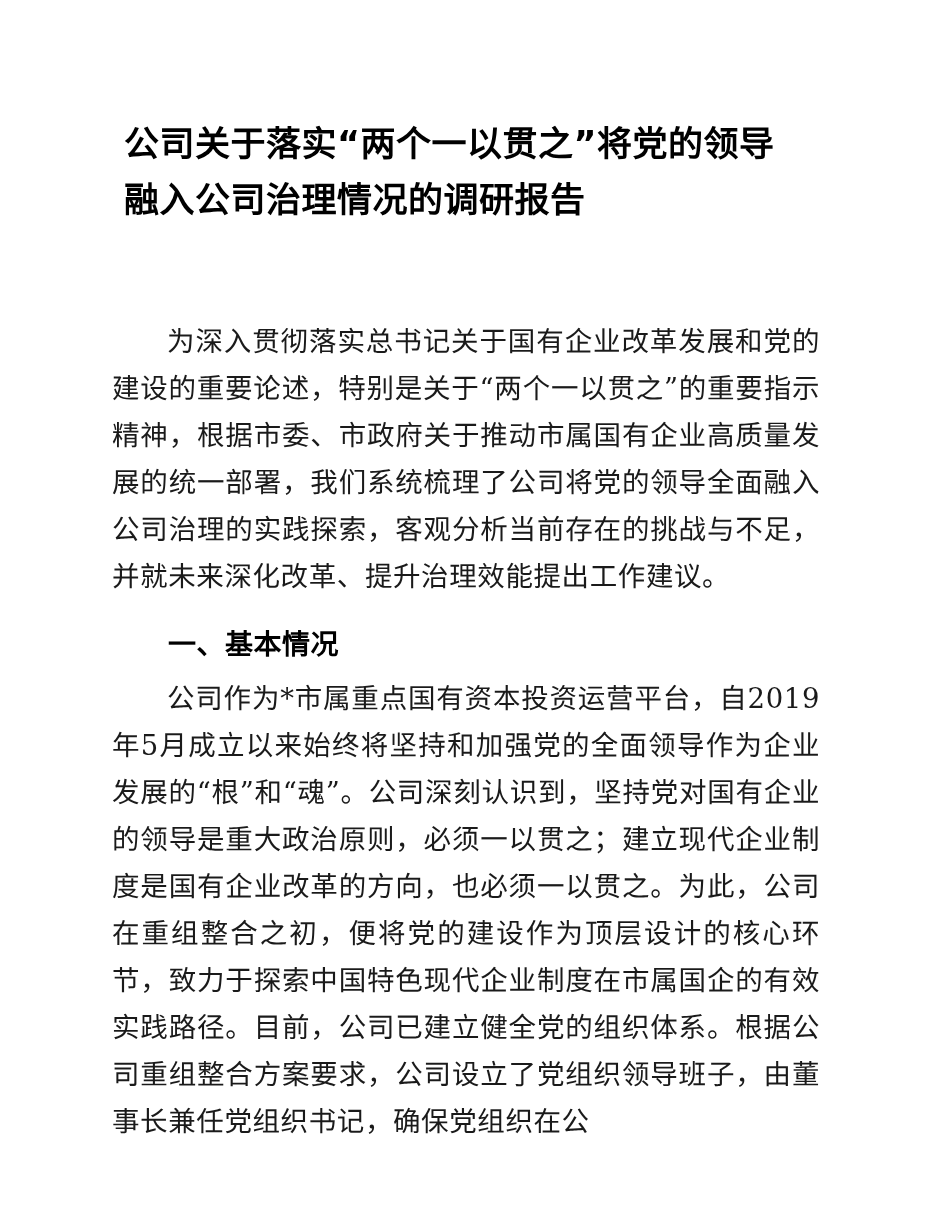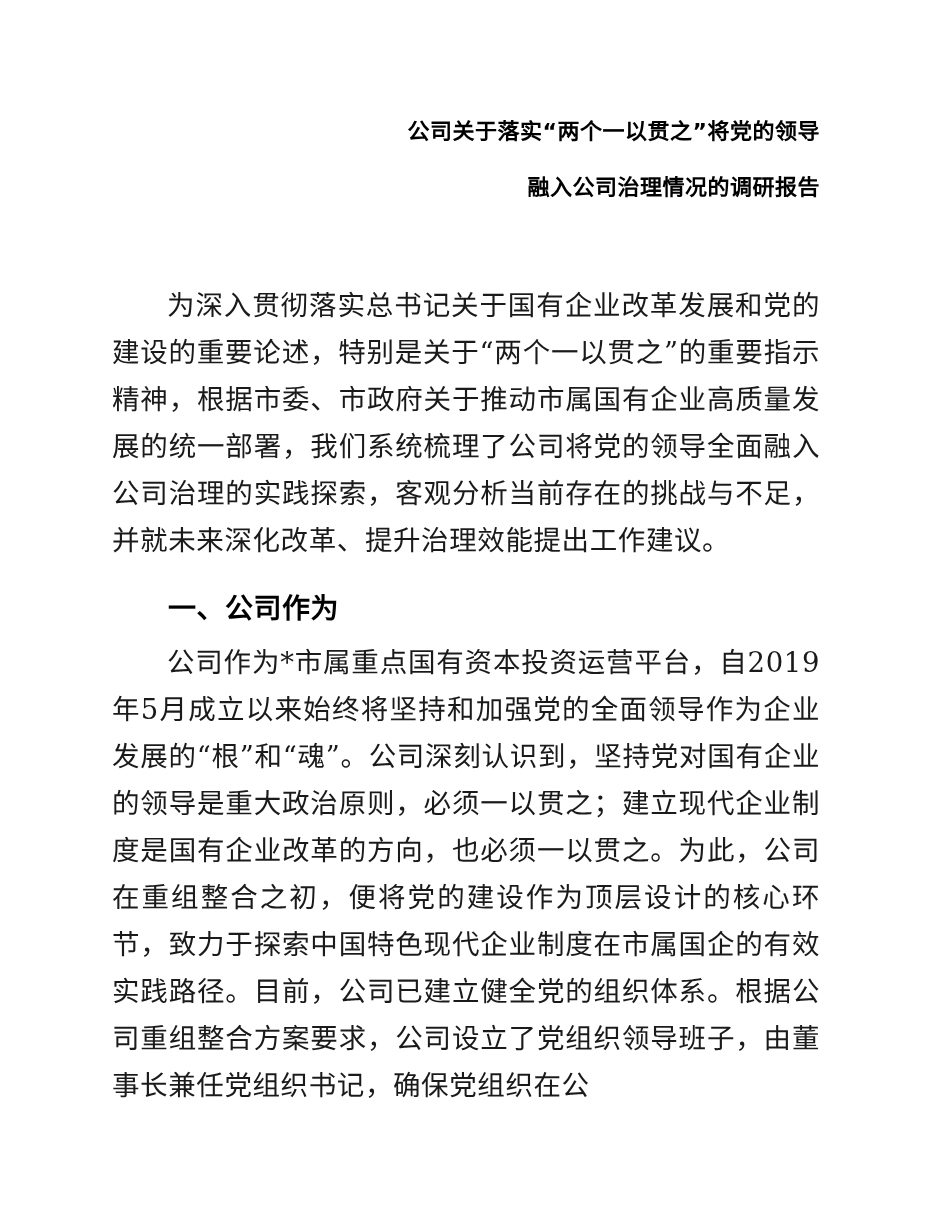--- a/index.html
+++ b/index.html
@@ -26,27 +26,27 @@
 
   .content {
     position: absolute;
     left: 112px;
     top: 0;
     width: 708px;
   }
 
   
   .doc-title {
-    margin: 0;
+    margin: 12px;
     padding: 0;
     font-family: "DejaVu Sans", "Liberation Sans", sans-serif;
     font-weight: bold;
-    font-size: 22px;
+    font-size: 35px;
     line-height: 56px;
-    text-align: right;
+    text-align: left;
     letter-spacing: 0.5px;
     color: #000000;
     padding-top: 104px;
     white-space: pre-line;
   }
 
   
   .para {
     margin: 0;
     padding: 0;
@@ -55,21 +55,21 @@
     line-height: 47px;
     text-align: justify;
     text-justify: inter-ideograph;
     text-indent: 2em;
     color: #1a1a1a;
     letter-spacing: 0.6px;
     word-break: break-all;
   }
 
   .para-first {
-    margin-top: 66px;
+    margin-top: 90px;
   }
 
   
   .section-heading {
     margin: 0;
     padding: 0;
     font-family: "DejaVu Sans", "Liberation Sans", sans-serif;
     font-weight: bold;
     font-size: 28px;
     line-height: 47px;
@@ -87,18 +87,18 @@
 <body>
 
 <div class="page">
   <div class="content">
 
     <h1 class="doc-title">公司关于落实“两个一以贯之”将党的领导
 融入公司治理情况的调研报告</h1>
 
     <p class="para para-first">为深入贯彻落实总书记关于国有企业改革发展和党的建设的重要论述，特别是关于“两个一以贯之”的重要指示精神，根据市委、市政府关于推动市属国有企业高质量发展的统一部署，我们系统梳理了公司将党的领导全面融入公司治理的实践探索，客观分析当前存在的挑战与不足，并就未来深化改革、提升治理效能提出工作建议。</p>
 
-    <h2 class="section-heading">一、公司作为</h2>
+    <h2 class="section-heading">一、基本情况</h2>
 
     <p class="para para-after-heading">公司作为*市属重点国有资本投资运营平台，自2019年5月成立以来始终将坚持和加强党的全面领导作为企业发展的“根”和“魂”。公司深刻认识到，坚持党对国有企业的领导是重大政治原则，必须一以贯之；建立现代企业制度是国有企业改革的方向，也必须一以贯之。为此，公司在重组整合之初，便将党的建设作为顶层设计的核心环节，致力于探索中国特色现代企业制度在市属国企的有效实践路径。目前，公司已建立健全党的组织体系。根据公司重组整合方案要求，公司设立了党组织领导班子，由董事长兼任党组织书记，确保党组织在公</p>
 
   </div>
 </div>
 
 </body></html>

